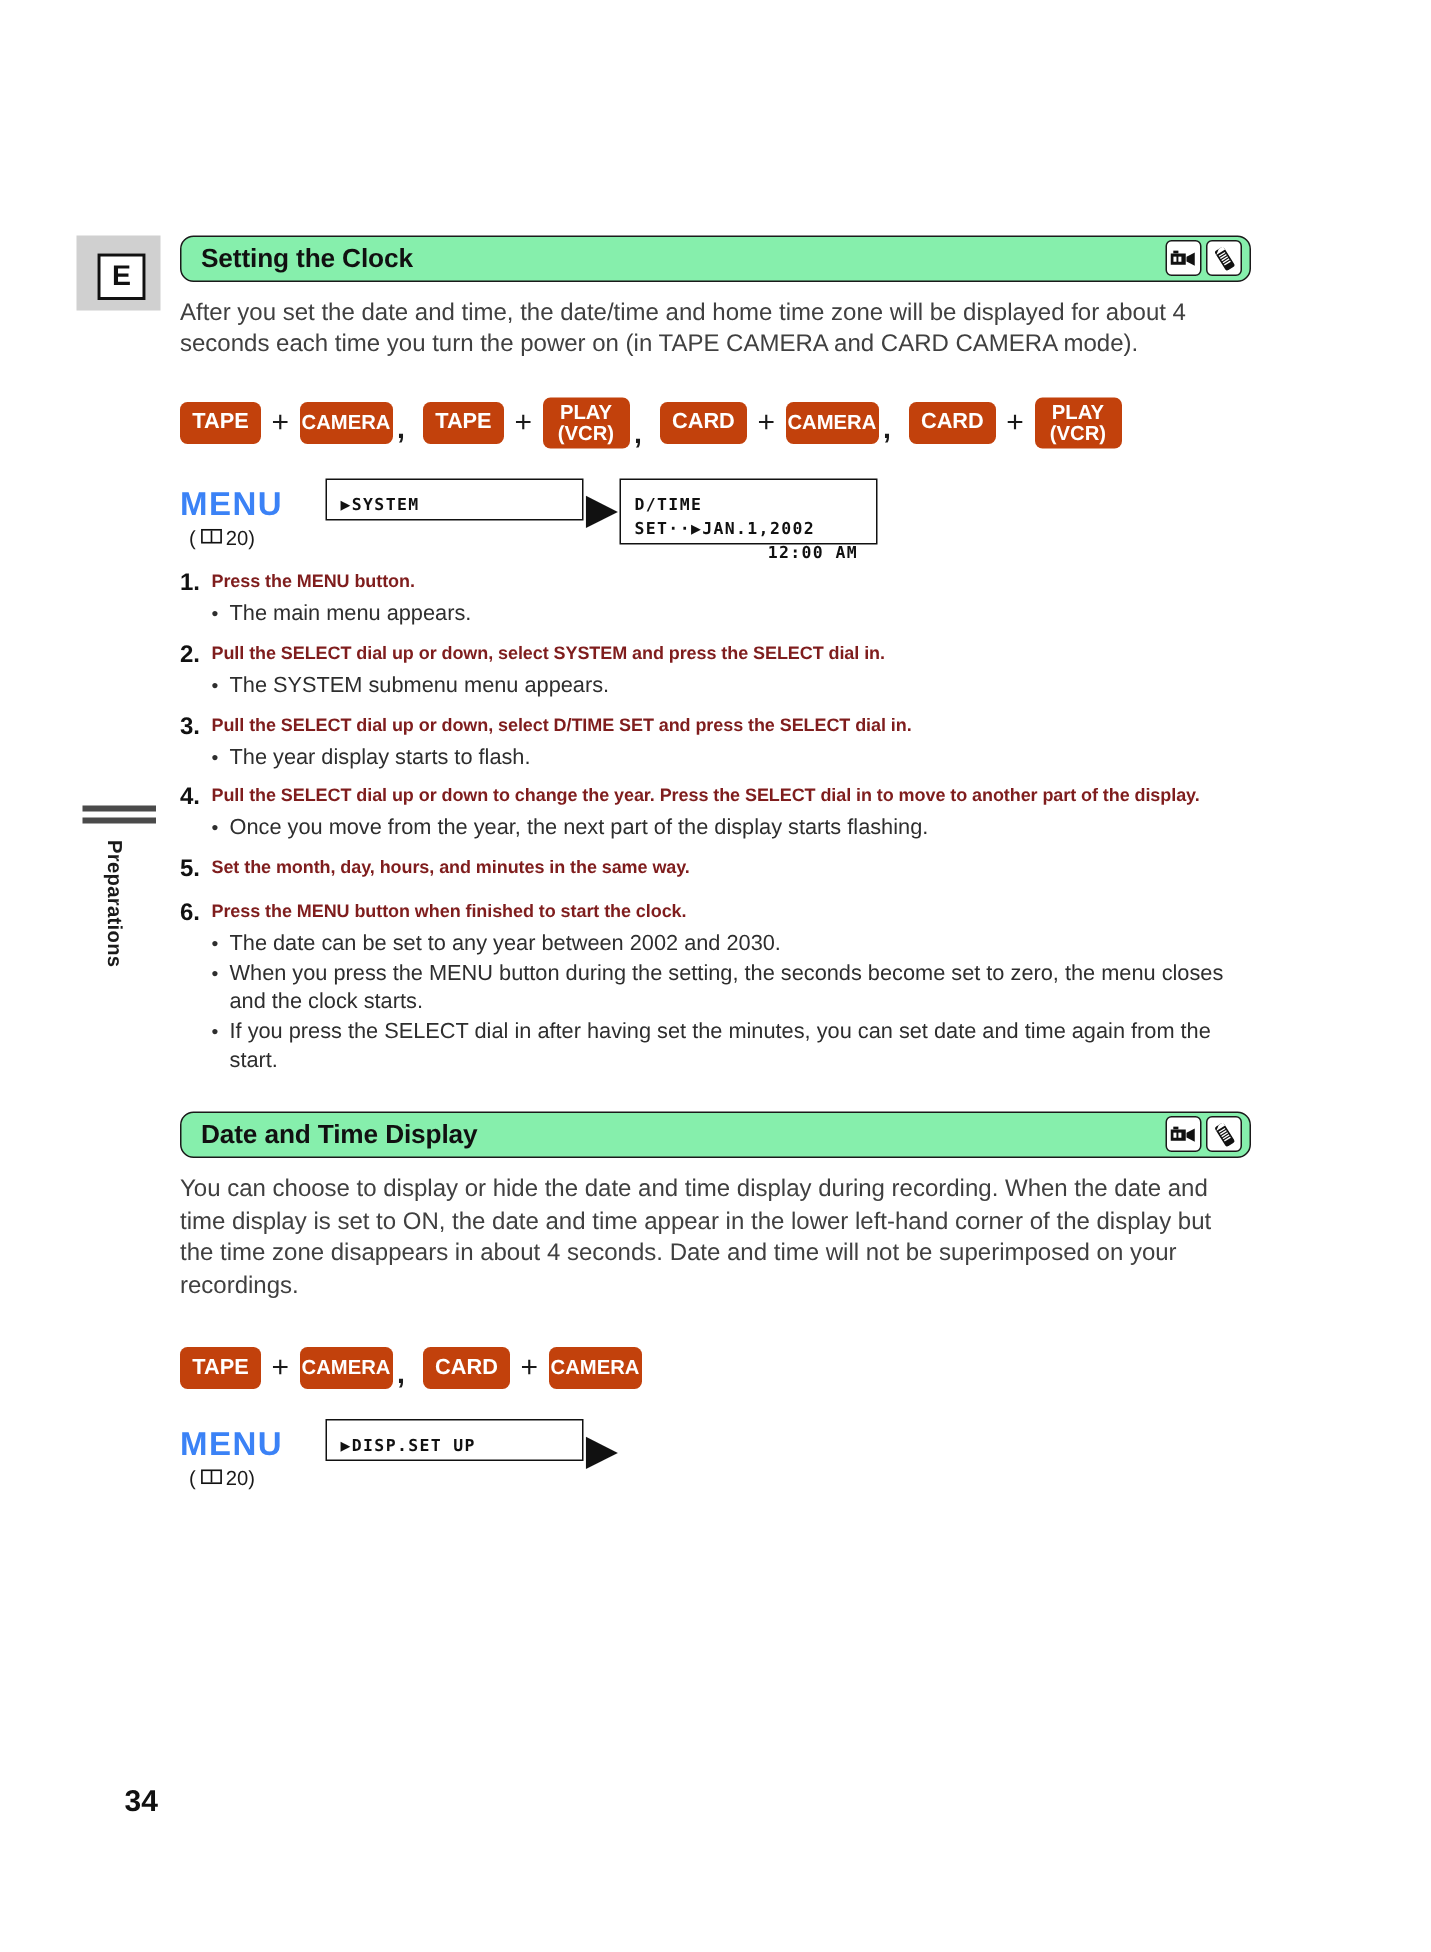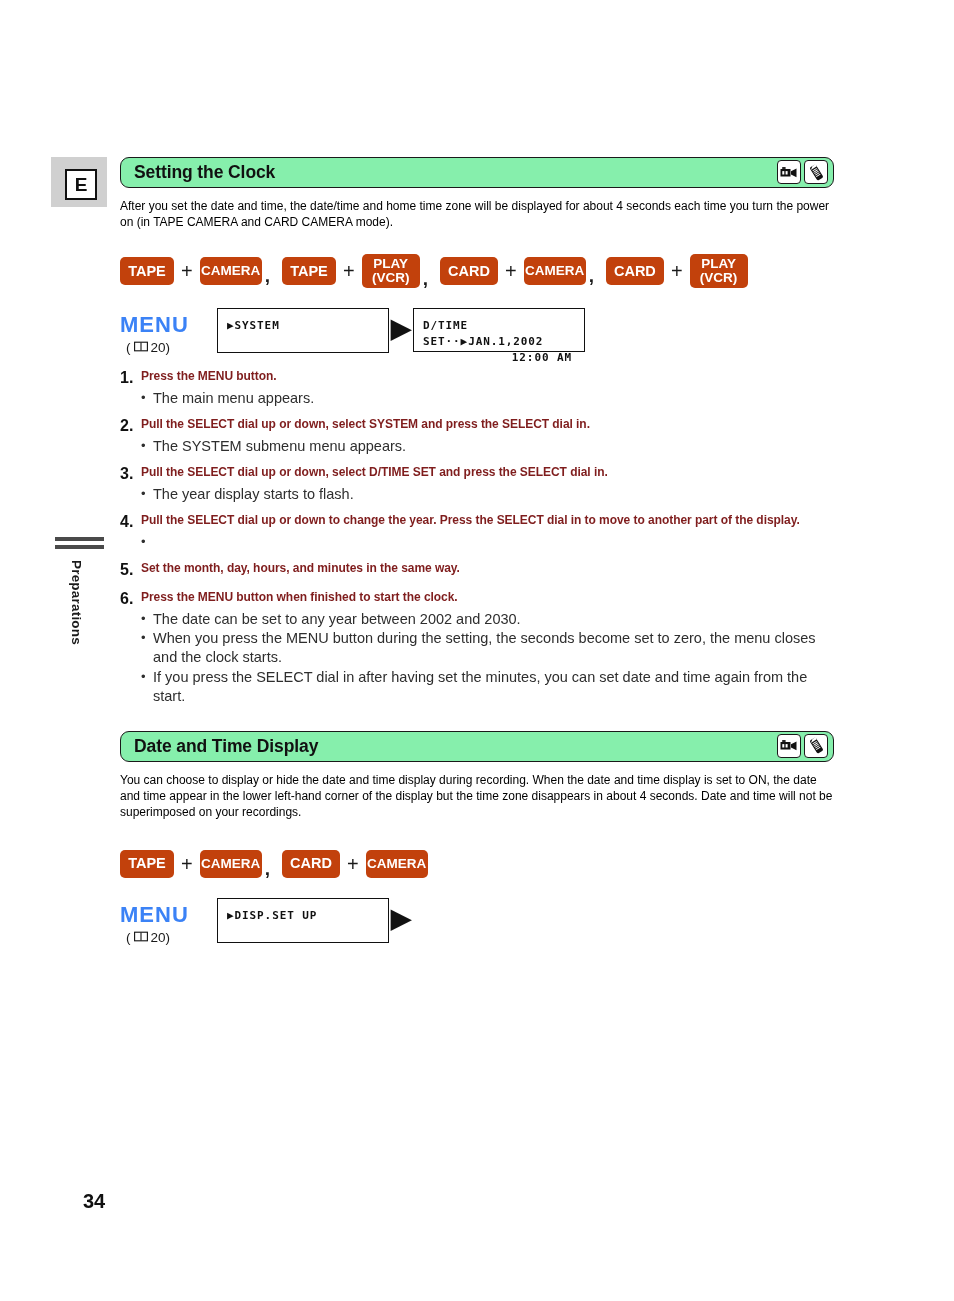--- a/index.html
+++ b/index.html
@@ -101,23 +101,23 @@
     border: 1.5px solid #1a1a1a;
     border-radius: 4px;
     display: flex;
     align-items: center;
     justify-content: center;
     box-sizing: border-box;
   }
 
   
   .body-text {
-    font-size: 12px;
+    font-size: 16px;
     line-height: 1.34;
-    color: #000000;
+    color: #404040;
     margin-top: 9px;
   }
   .intro-1 { margin-top: 10px; }
 
   
   .mode-row {
     display: flex;
     align-items: center;
     gap: 0px;
   }
@@ -187,21 +187,21 @@
     background: #ffffff;
     box-sizing: border-box;
     font-family: "DejaVu Sans Mono", "Liberation Mono", monospace;
     font-size: 11px;
     font-weight: bold;
     color: #111111;
     letter-spacing: 0.9px;
     padding: 9px 0 0 9px;
     line-height: 1.45;
   }
-  .menu-box.box-a { width: 172px; height: 45px; }
+  .menu-box.box-a { width: 172px; height: 28px; }
   .menu-box.box-b { width: 172px; height: 44px; }
   .menu-arrow {
     font-size: 26px;
     line-height: 40px;
     color: #111111;
     margin: 0 2px;
     font-weight: bold;
   }
   .mb-right { text-align: right; padding-right: 12px; }
 
@@ -406,20 +406,21 @@
       </div>
     </div>
 
     <div class="step">
       <span class="step-num">4.</span>
       <span class="step-text">Pull the SELECT dial up or down to change the year. Press the SELECT dial in to move to another part of the display.</span>
     </div>
     <div class="bullets">
       <div class="bullet">
         <span class="bullet-dot">•</span>
+        <span>Once you move from the year, the next part of the display starts flashing.</span>
       </div>
     </div>
 
     <div class="step">
       <span class="step-num">5.</span>
       <span class="step-text">Set the month, day, hours, and minutes in the same way.</span>
     </div>
     <div style="height:9px"></div>
 
     <div class="step">

